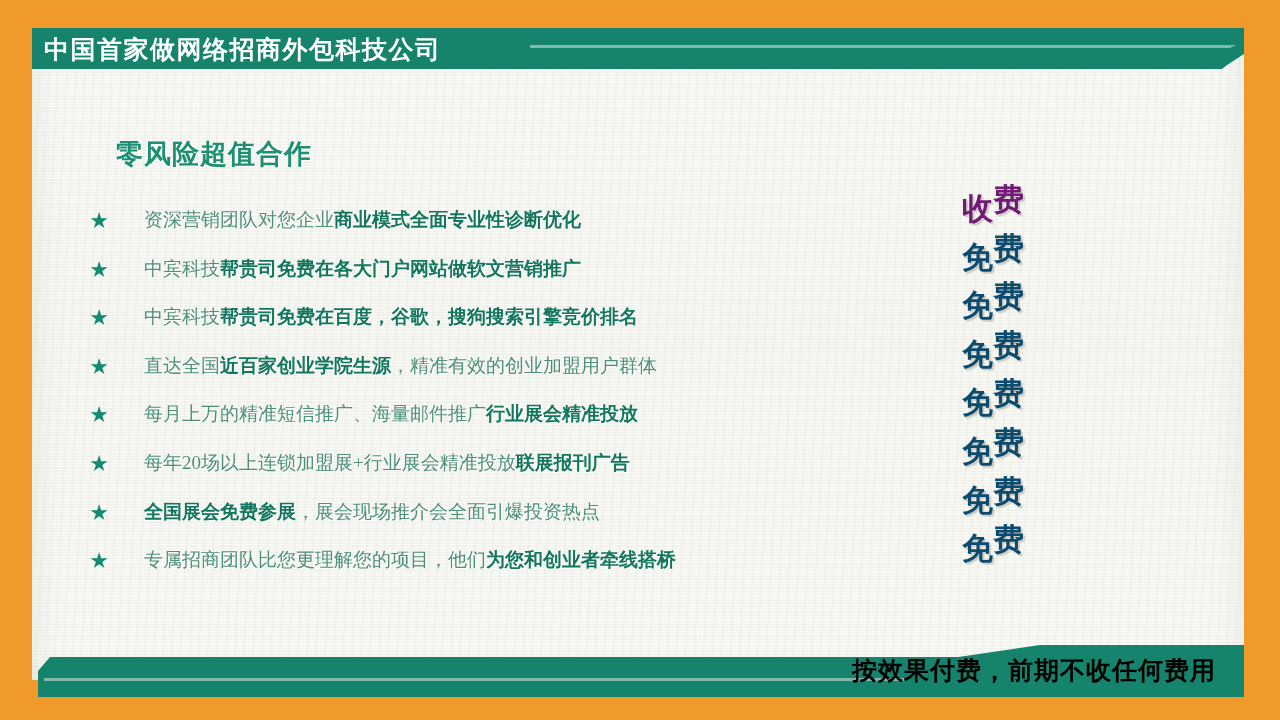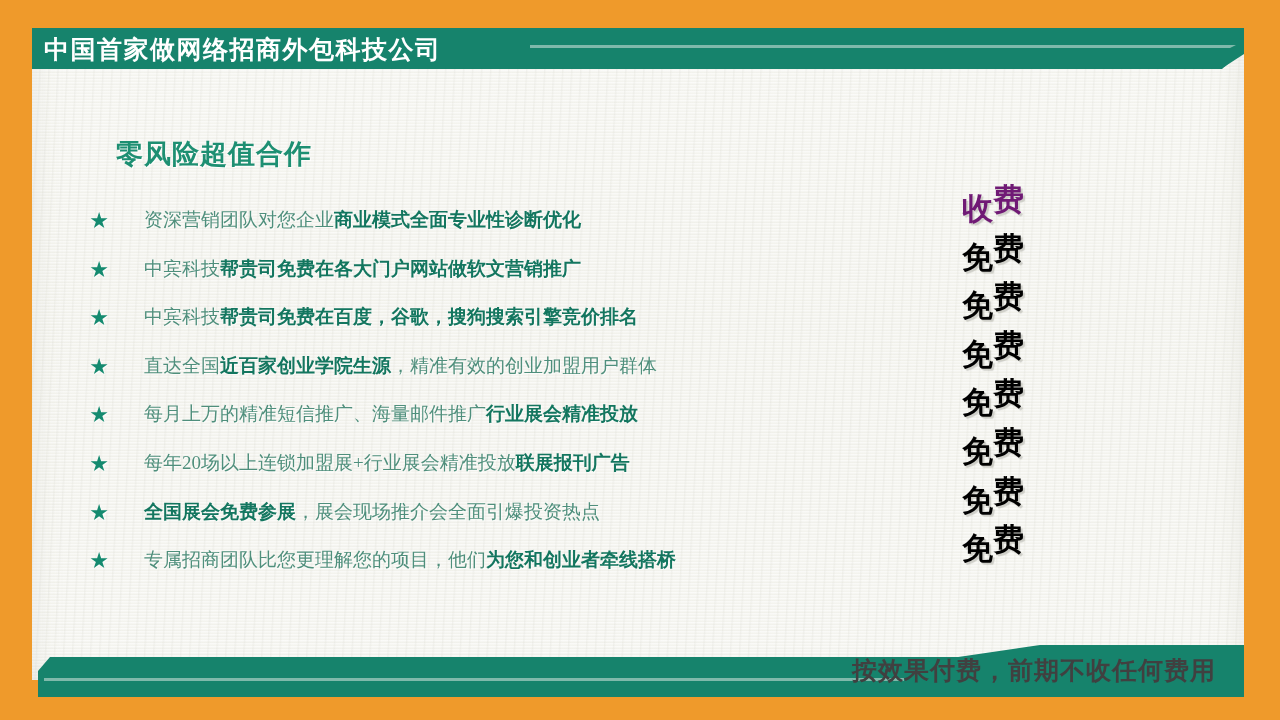--- a/index.html
+++ b/index.html
@@ -82,41 +82,41 @@
   .row-text .n{font-weight:normal;color:#4f8f7c;}
 
   
   .tag{
     position:absolute;left:874px;top:-6px;
     font-family:"Liberation Serif","DejaVu Serif",serif;
     font-size:31px;line-height:34px;font-weight:bold;white-space:nowrap;
   }
   .tag .c1{display:inline-block;vertical-align:baseline;}
   .tag .c2{display:inline-block;vertical-align:baseline;position:relative;top:-9px;}
-  .tag.free{color:#000000;text-shadow:2px 2px 1px rgba(160,160,150,0.45);}
+  .tag.free{color:#0c4a6e;text-shadow:2px 2px 1px rgba(160,160,150,0.45);}
   .tag.paid{color:#701a75;text-shadow:2px 2px 1px rgba(160,160,150,0.45);}
 
   
   .footer-hairline{
     position:absolute;left:44px;top:678px;width:860px;height:3px;background:#7fb9ab;
   }
   .footer-bar{
     position:absolute;left:38px;top:657px;width:1206px;height:40px;
     background:#16836c;
     clip-path:polygon(12px 0, 1206px 0, 1206px 40px, 0 40px, 0 14px, 12px 0);
   }
   .footer-step{
     position:absolute;left:890px;top:645px;width:354px;height:52px;
     background:#16836c;
     clip-path:polygon(150px 0, 354px 0, 354px 52px, 0 52px, 0 22px);
   }
   .footer-text{
     position:absolute;left:852px;top:650px;width:392px;height:40px;
     display:flex;align-items:center;justify-content:flex-start;
-    font-size:25px;font-weight:bold;color:#404040;letter-spacing:1px;
+    font-size:25px;font-weight:bold;color:#000000;letter-spacing:1px;
     white-space:nowrap;
   }
 </style>
 </head>
 <body>
 
 <div class="slide">
 
   <div class="paper"></div>
 

